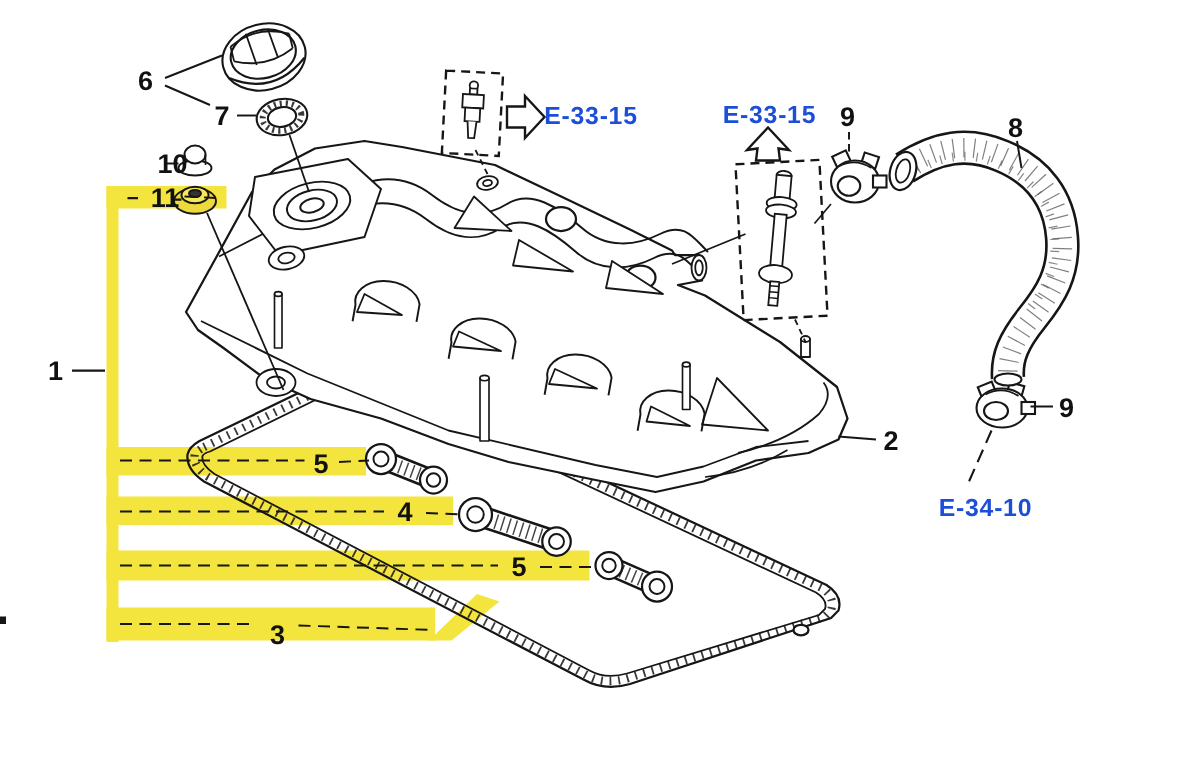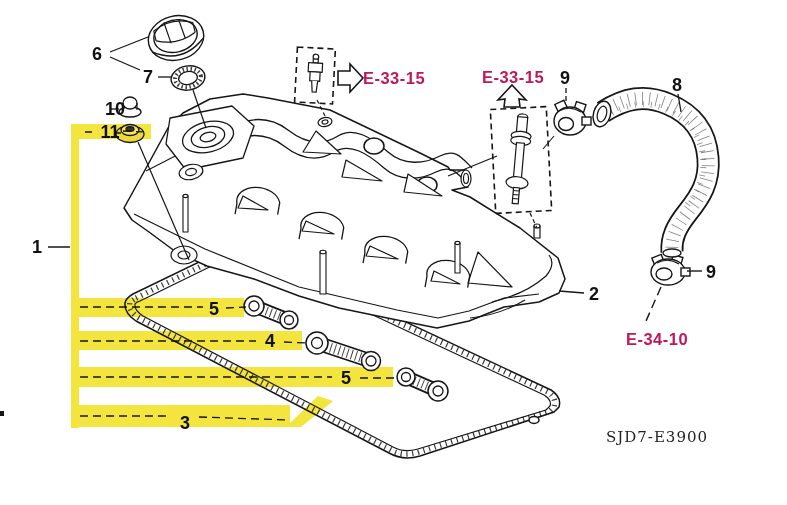--- a/index.html
+++ b/index.html
@@ -2,21 +2,21 @@
 <html><head>
 <meta charset="utf-8">
 <style>
   html,body{margin:0;padding:0;background:#fff;}
   #stage{position:relative;width:787px;height:505px;background:#fff;overflow:hidden;
          font-family:"Liberation Sans",sans-serif;}
   #art{position:absolute;left:0;top:0;}
   .callout{position:absolute;transform:translate(-50%,-50%);font-weight:bold;
            font-size:18px;color:#111;line-height:1;white-space:nowrap;}
   .ref{position:absolute;transform:translate(-50%,-50%);font-weight:bold;
-       font-size:16.5px;color:#be185d;line-height:1;letter-spacing:.5px;white-space:nowrap;}
+       font-size:16.5px;color:#1d4ed8;line-height:1;letter-spacing:.5px;white-space:nowrap;}
   .code{position:absolute;transform:translate(-50%,-50%);
         font-family:"DejaVu Serif","Liberation Serif",serif;font-size:15px;color:#222;
         letter-spacing:1px;white-space:nowrap;}
 </style>
 </head>
 <body>
 
 <div id="stage">
 
   <svg id="art" width="787" height="505" viewBox="0 0 787 505">
@@ -257,14 +257,13 @@
   <div class="callout" style="left:677px;top:85px">8</div>
   <div class="callout" style="left:565px;top:78px">9</div>
   <div class="callout" style="left:711px;top:272px">9</div>
   <div class="callout" style="left:115px;top:109px">10</div>
   <div class="callout" style="left:110px;top:132px">11</div>
 
   <div class="ref" style="left:394px;top:78px">E-33-15</div>
   <div class="ref" style="left:513px;top:77px">E-33-15</div>
   <div class="ref" style="left:657px;top:339px">E-34-10</div>
 
-  <div class="code" style="left:657px;top:437px">SJD7-E3900</div>
 </div>
 
 </body></html>

